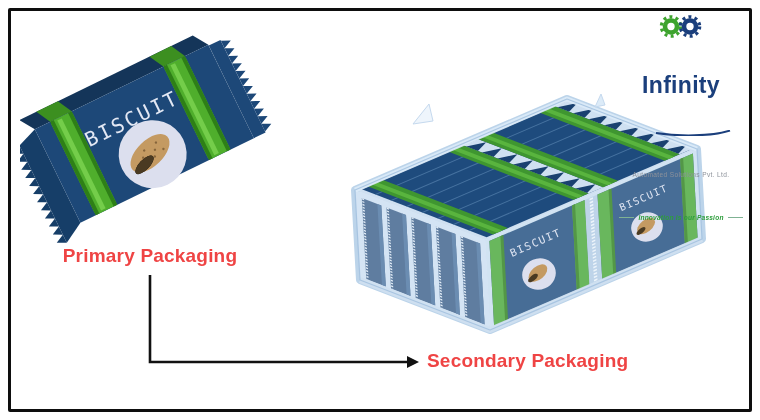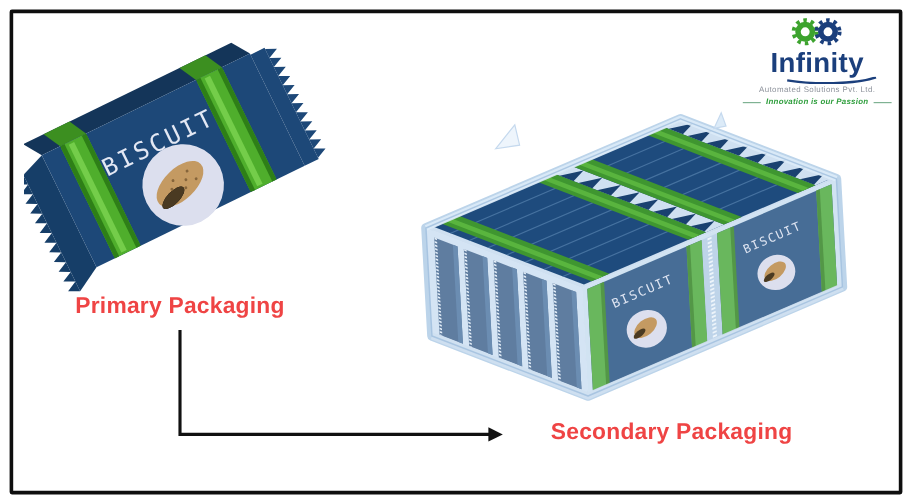--- a/index.html
+++ b/index.html
@@ -9,24 +9,24 @@
   }
   #frame{
     position:absolute;left:8px;top:8px;right:8px;bottom:8px;
     border:3px solid #0e0e0e;border-radius:2px;pointer-events:none;
   }
   .pkg-label{
     position:absolute;font-size:19px;font-weight:700;color:#ef4444;
     letter-spacing:0.2px;white-space:nowrap;
   }
   #primary-label{left:40px;top:245px;width:220px;text-align:center;}
-  #secondary-label{left:427px;top:350px;text-align:center;margin-left:32px;}
+  #secondary-label{left:427px;top:350px;text-align:center;}
   #logo{
     position:absolute;right:18px;top:13px;width:122px;display:flex;
-    flex-direction:column;align-items:center;
+    flex-direction:column;align-items:center;gap:33px;
   }
   #logo .brand{
     font-size:23px;font-weight:700;color:#1b3f7c;line-height:1;margin-top:1px;letter-spacing:0.3px;
   }
   #logo .subtitle{
     font-size:6.6px;color:#8d929b;letter-spacing:0.35px;margin-top:2px;white-space:nowrap;
   }
   #logo .tagline-row{
     display:flex;align-items:center;gap:4px;margin-top:3px;white-space:nowrap;
   }

